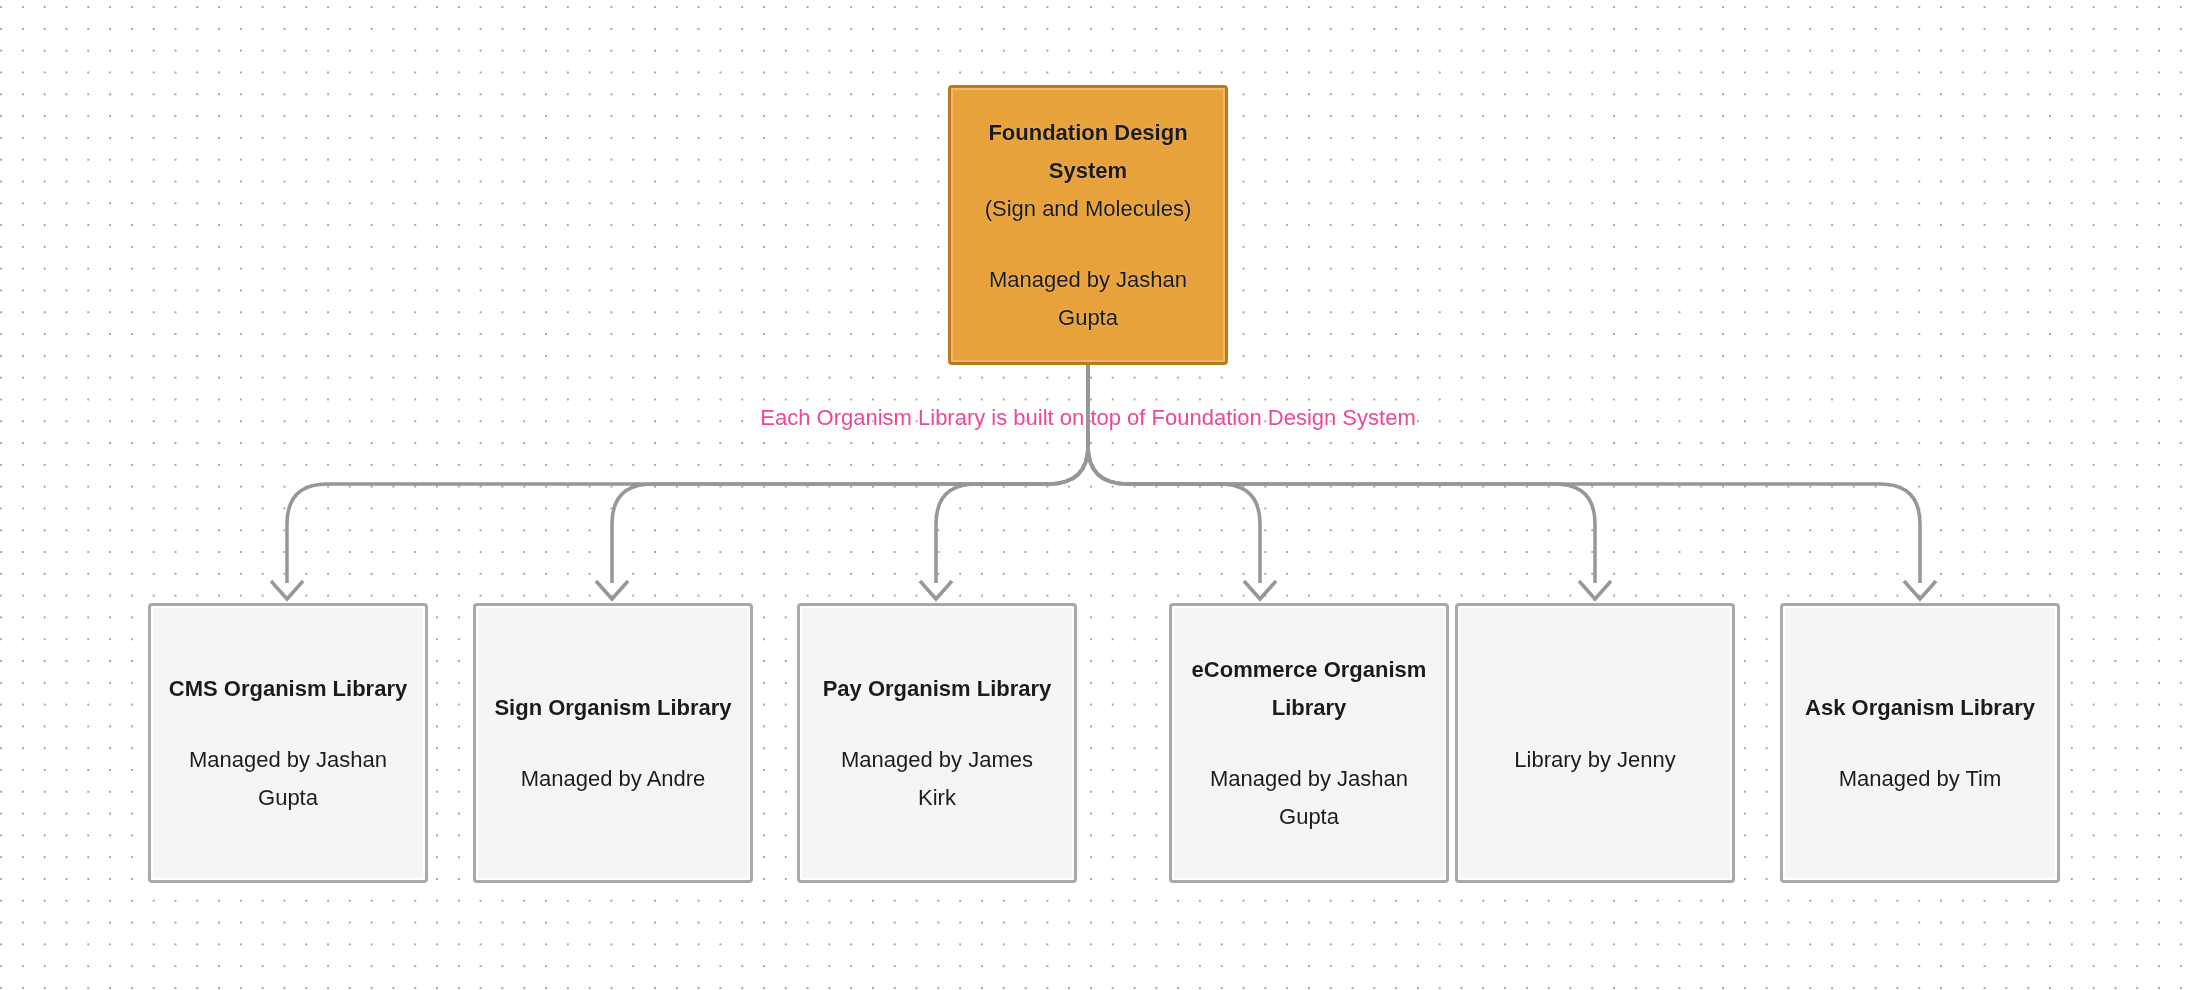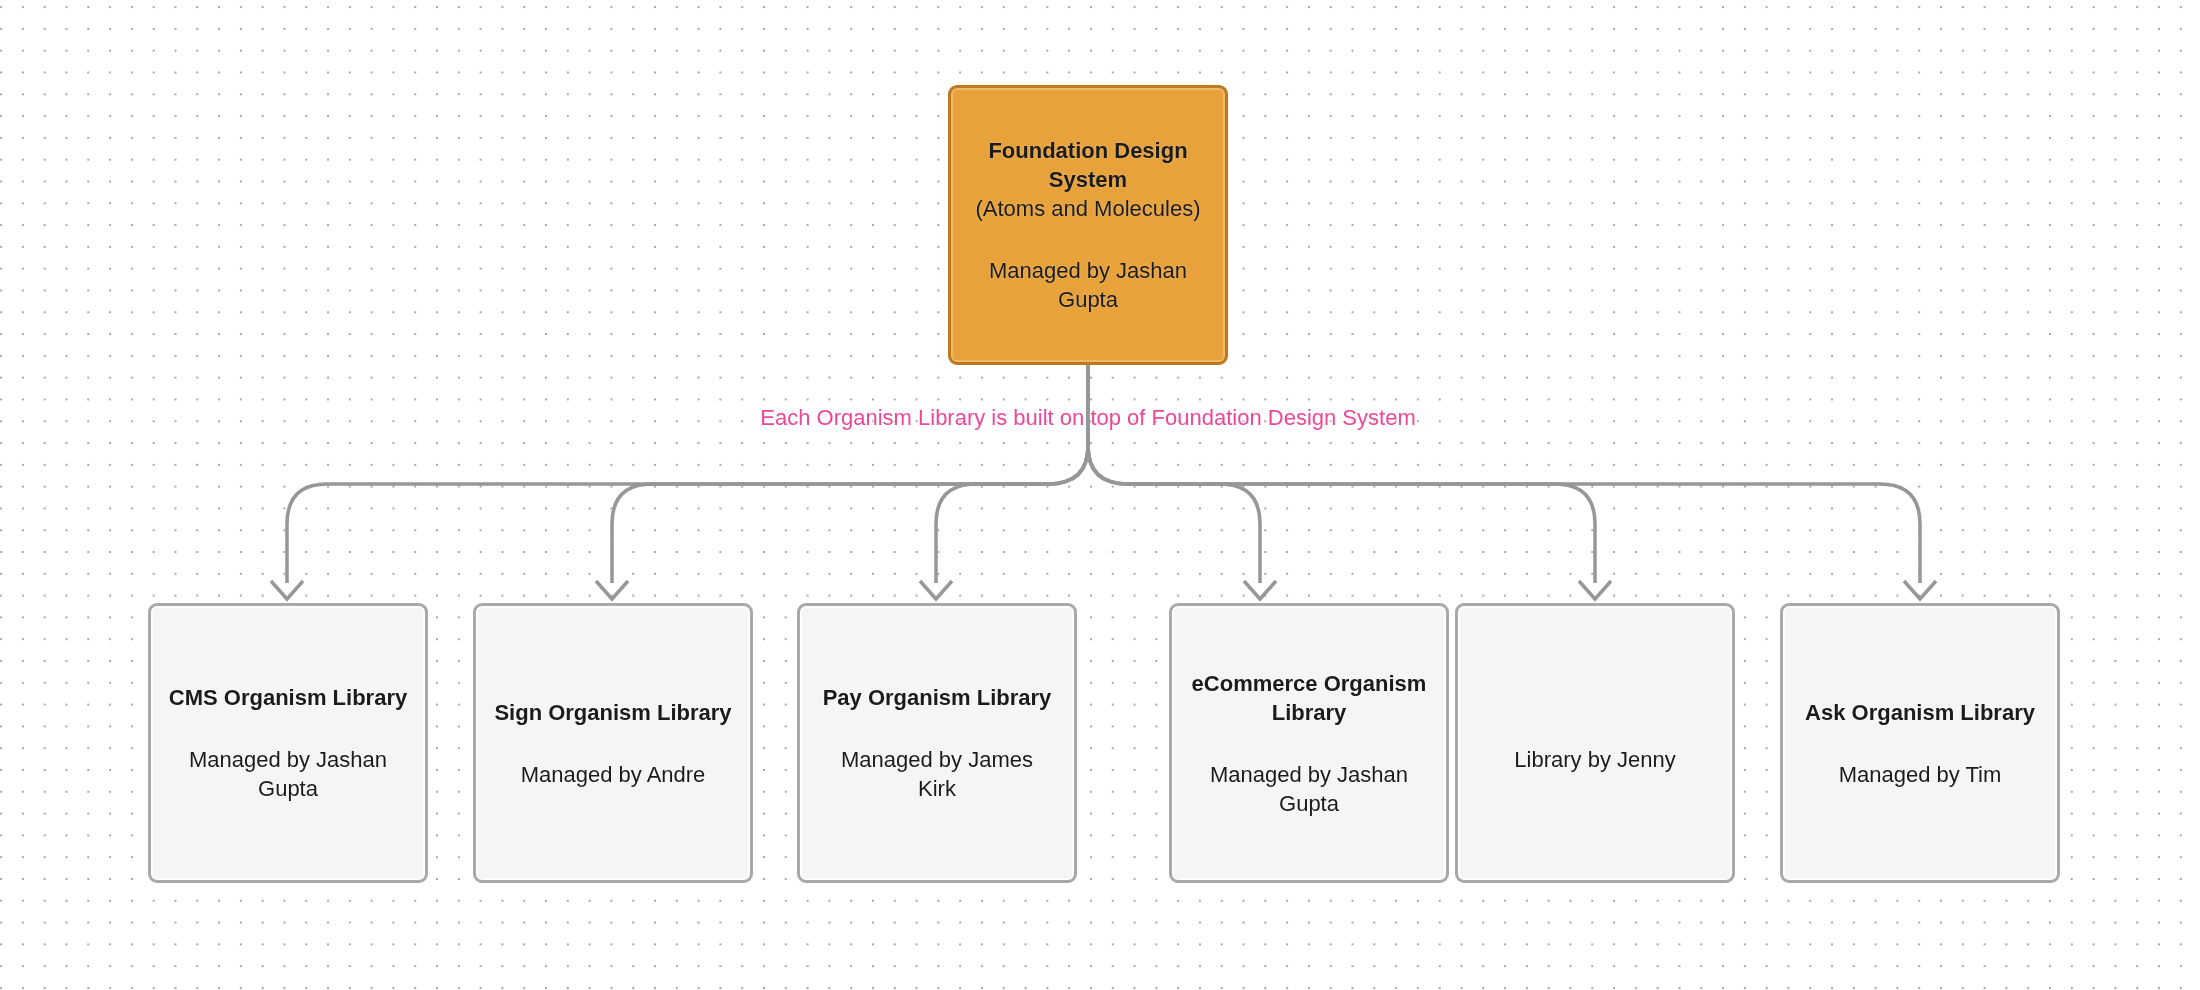--- a/index.html
+++ b/index.html
@@ -14,26 +14,26 @@
     font-family:"Liberation Sans","DejaVu Sans",sans-serif;
     color:#1b1b1b;
   }
   .connector-layer{
     position:absolute;left:0;top:0;width:2200px;height:990px;
   }
   .node{
     position:absolute;
     width:280px;height:280px;
     box-sizing:border-box;
-    border-radius:9px;
+    border-radius:4px;
     display:flex;flex-direction:column;
     align-items:center;justify-content:center;
     text-align:center;
     padding:14px 17px;
-    font-size:22px;line-height:29px;
+    font-size:22px;line-height:38px;
   }
   .node.root{
     left:948px;top:85px;
     background:#e8a23c;
     border:3px solid #bd7a1c;
     box-shadow:inset 0 0 0 2px rgba(255,255,255,0.25);
     text-shadow:0 0 2px rgba(255,255,255,0.35);
   }
   .node.child{
     top:603px;
@@ -82,21 +82,21 @@
     <path d="M1579 581 L1595 599 L1611 581"></path>
   </g>
   <g>
     <path d="M1088 365 L1088 446 Q1088 484 1128 484 L1880 484 Q1920 484 1920 524 L1920 583"></path>
     <path d="M1904 581 L1920 599 L1936 581"></path>
   </g>
 </svg>
 
 <div class="node root">
   <div class="node-title">Foundation Design System</div>
-  <div class="node-subtitle">(Atoms and Molecules)</div>
+  <div class="node-subtitle">(Sign and Molecules)</div>
   <div class="spacer"></div>
   <div class="node-manager">Managed by Jashan Gupta</div>
 </div>
 
 <div class="annotation">Each Organism Library is built on top of Foundation Design System</div>
 
 <div class="node child n1">
   <div class="node-title">CMS Organism Library</div>
   <div class="spacer"></div>
   <div class="node-manager">Managed by Jashan Gupta</div>

